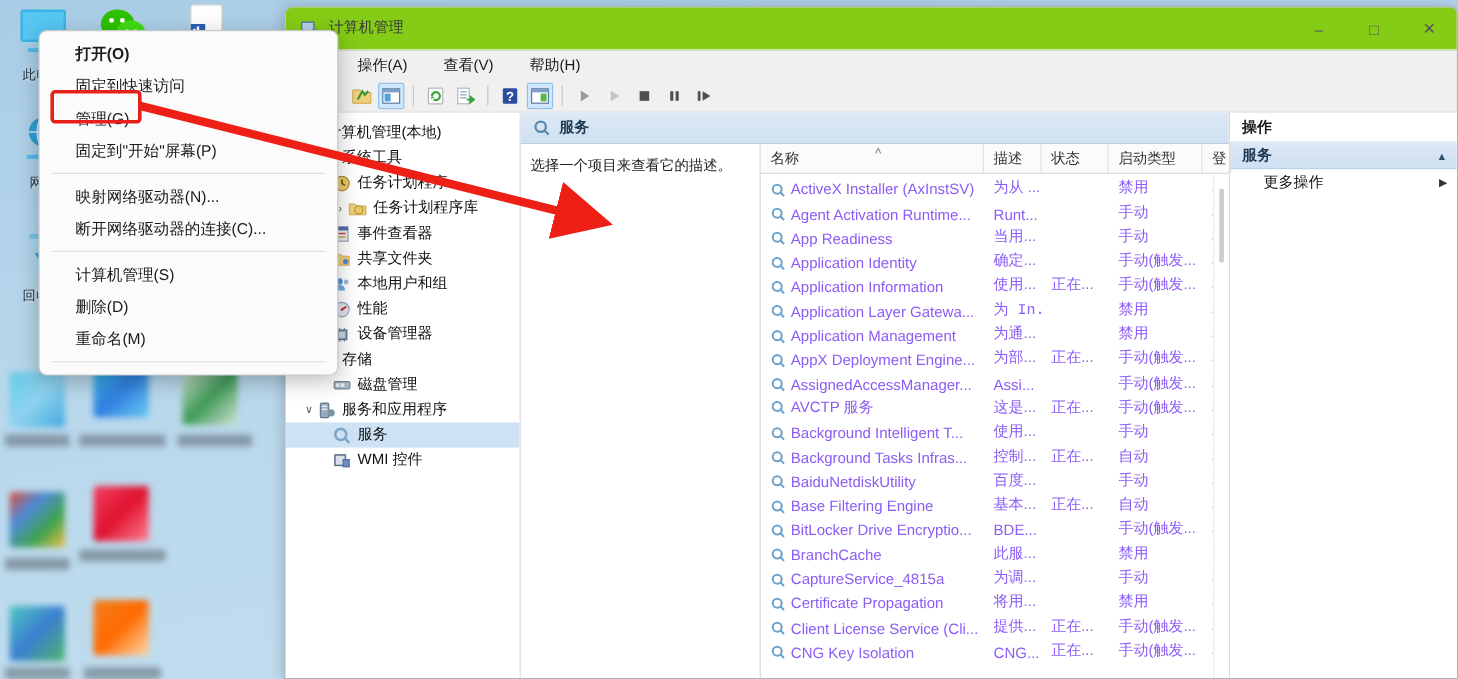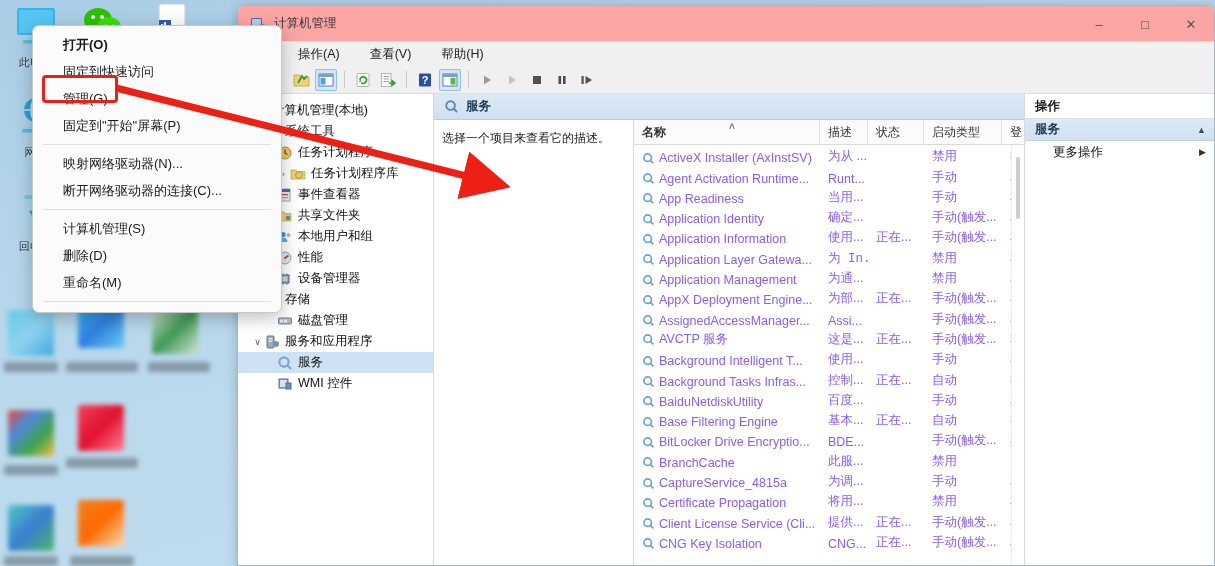--- a/index.html
+++ b/index.html
@@ -26,21 +26,21 @@
   .blur-lbl { position:absolute; height:10px; background:rgba(90,100,110,.55); filter: blur(2.6px); border-radius:2px; }
 
   
   .mmc {
     position: absolute; left: 237px; top: 5px; width: 978px; height: 561px;
     background: #f0f0f0; border: 1px solid #a8b6c2;
     border-radius: 7px 7px 0 0; overflow: hidden;
     box-shadow: 0 2px 12px rgba(0,0,0,.22);
   }
   .titlebar {
-    height: 36px; background: #fca5a5; display:flex; align-items:center;
+    height: 36px; background: #84cc16; display:flex; align-items:center;
     border-bottom: 1px solid #e3e3e3; position: relative;
   }
   .title-ico { width: 16px; height: 16px; margin-left: 12px; margin-right: 8px; position: relative; }
   .title-txt { font-size: 12.5px; color: #3a3a3a; }
   .wbtns { position:absolute; right:0; top:0; height:36px; display:flex; }
   .wbtn {
     width: 46px; height: 36px; display:flex; align-items:center; justify-content:center;
     color:#555; font-size: 13px;
   }
 
@@ -443,21 +443,21 @@
               </svg>
           </span>
           <span>服务</span>
         </div>
 
         <div class="svc-split">
           <div class="svc-desc">选择一个项目来查看它的描述。</div>
 
           <div class="svc-table">
             <div class="hdr-row">
-              <div class="hdr-cell" style="width:186px;flex:0 0 186px;font-weight:bold;">
+              <div class="hdr-cell" style="width:186px;flex:0 0 186px;">
                 <span>名称</span>
                 <span class="sort-mark">˄</span>
               </div>
               <div class="hdr-cell" style="width:48px;flex:0 0 48px;">描述</div>
               <div class="hdr-cell" style="width:56px;flex:0 0 56px;">状态</div>
               <div class="hdr-cell" style="width:78px;flex:0 0 78px;">启动类型</div>
               <div class="hdr-cell" style="width:24px;flex:0 0 24px;">登</div>
             </div>
 
             <div class="rows" id="rows">

